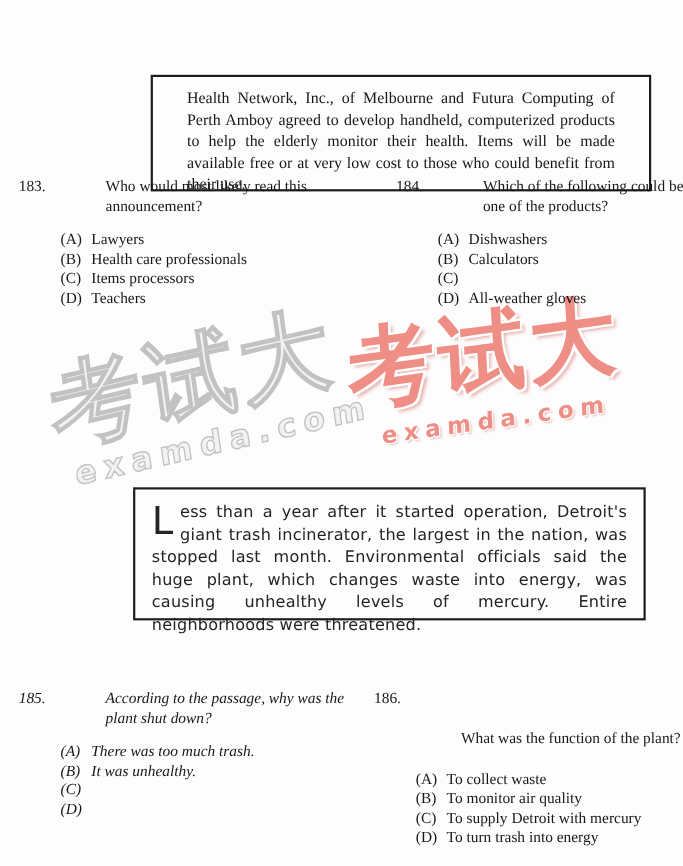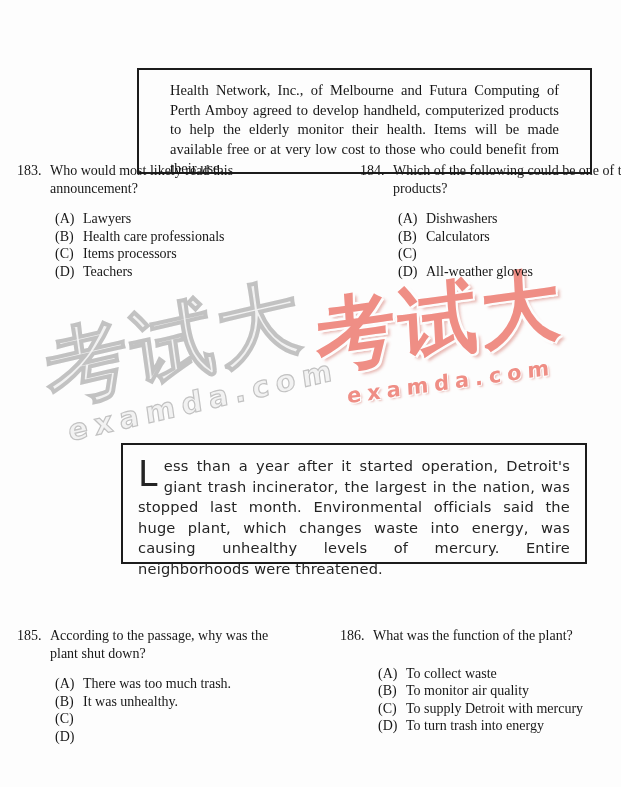--- a/index.html
+++ b/index.html
@@ -47,37 +47,37 @@
   #section-note{
     position:absolute;left:12px;top:390px;
     font-size:14px;
     text-decoration:underline;
     text-underline-offset:3px;
     z-index:1;
   }
 
   
   .qcol{position:absolute;font-size:14px;line-height:17.5px;color:#171717;z-index:1;}
-  .qhead{display:flex;}
+  .qhead{display:flex;gap:46px;}
   .qnum{width:33px;flex:none;}
   .qtext{display:block;}
   .opts{margin:13px 0 0 38px;}
   .opt{display:flex;}
   .letter{width:28px;flex:none;}
   .otext{display:block;}
 
   #q183{left:17px;top:162px;width:300px;}
   #q183 .qtext{width:205px;}
   #q184{left:340px;top:162px;width:280px;margin-left:20px;}
   #q184 .qtext{width:262px;}
-  #q185{left:17px;top:627px;width:300px;}
+  #q185{left:17px;top:627px;width:300px;font-style:italic;}
   #q185 .qtext{width:242px;}
   #q185 .otext{width:205px;}
   #q186{left:340px;top:627px;width:280px;}
-  #q186 .qtext{width:262px;}
+  #q186 .qtext{width:262px;margin-top:36px;}
   #q186 .otext{width:218px;}
   #q186 .opts{margin-top:20px;}
 
   
   .wm{position:absolute;white-space:nowrap;font-family:"DejaVu Sans", sans-serif;font-weight:bold;pointer-events:none;}
   #wm-gray{
     left:40px;top:330px;
     transform:rotate(-13deg) skewX(-5deg);
     transform-origin:left top;
     z-index:2;

